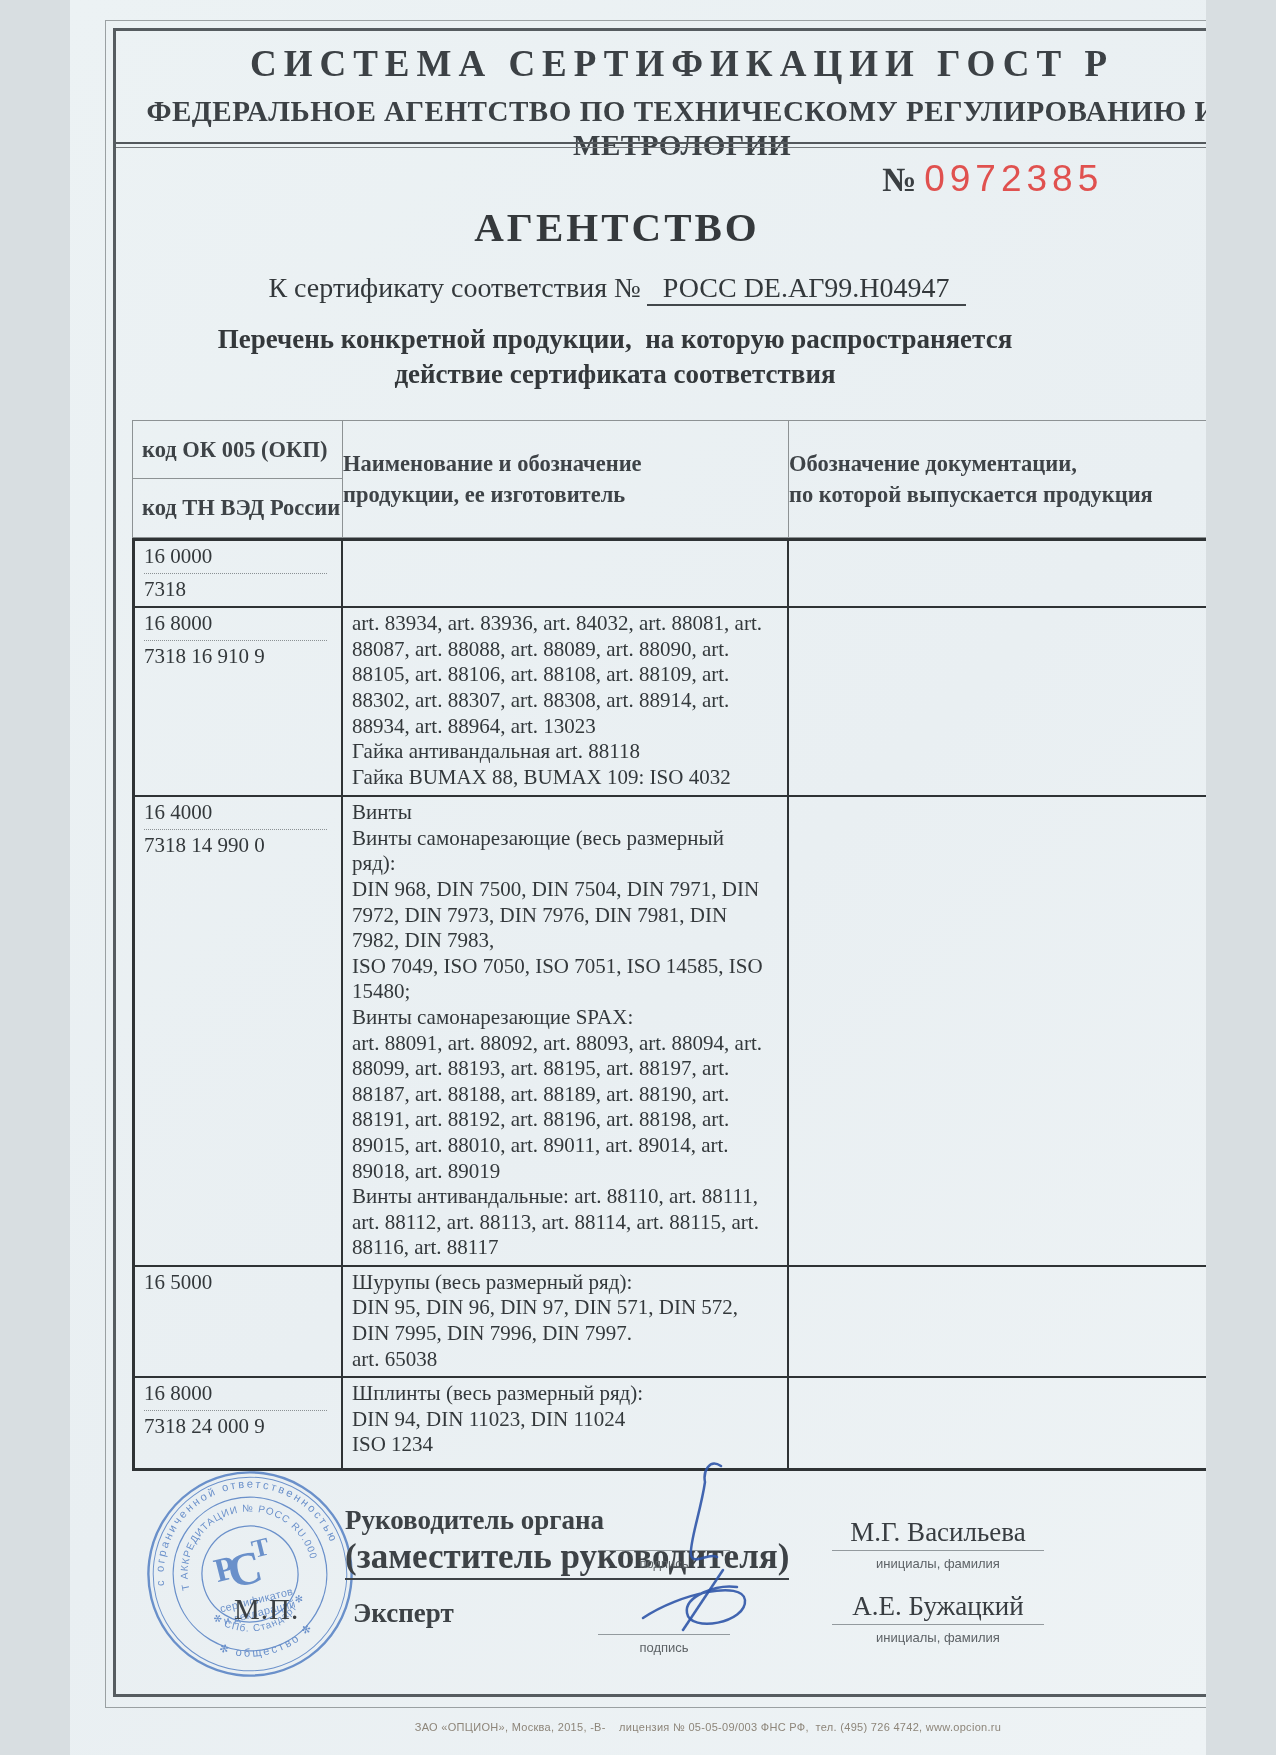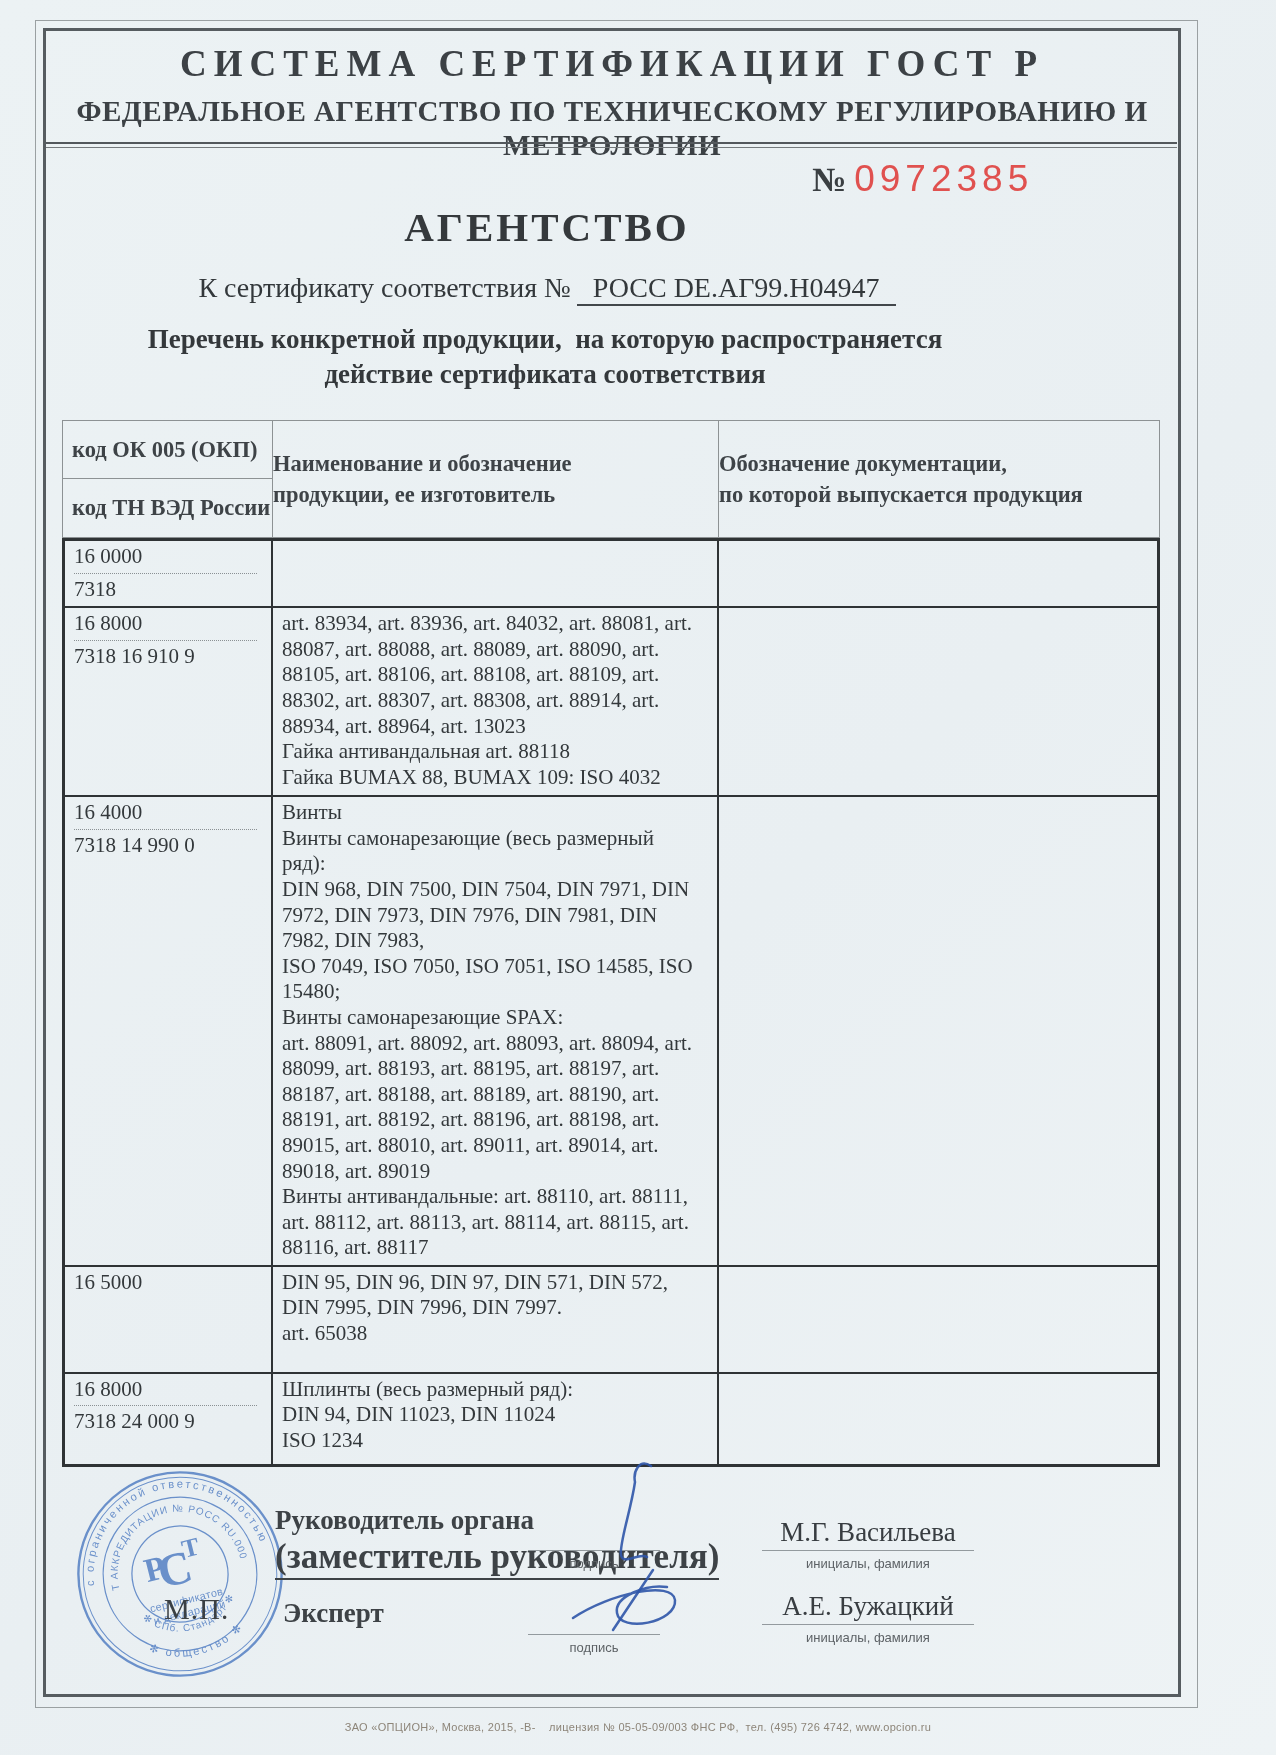--- a/index.html
+++ b/index.html
@@ -1,17 +1,17 @@
 <!DOCTYPE html>
 <html style="--paper: #ecf2f4; --text: #33383b; --table-line: #2f3335; --number-red: #e0514f; --stamp-blue: #4f7cc2; --pen-blue: #2f55a8;"><head>
 <meta charset="utf-8">
 <style>
   html,body{margin:0;padding:0;background:#d8dee1;}
   .page{
-    position:relative;width:1276px;height:1755px;margin:0 auto;
+    position:relative;width:1136px;height:1755px;margin:0 auto;
     background:linear-gradient(135deg,var(--paper,#ecf2f4) 0%,#e9eff2 55%,#eef3f5 100%);
     font-family:"Liberation Serif",serif;color:var(--text,#33383b);overflow:hidden;
   }
   .frame-outer{position:absolute;left:35px;top:20px;width:1161px;height:1686px;border:1px solid #9aa0a2;}
   .frame-inner{position:absolute;left:43px;top:28px;width:1132px;height:1663px;border:3px solid #565c60;}
 
   .sys-title{position:absolute;left:46px;top:42px;width:1132px;text-align:center;
     font-size:37px;font-weight:bold;letter-spacing:7px;color:#3c4145;}
   .agency{position:absolute;left:46px;top:94px;width:1132px;text-align:center;
     font-size:30px;font-weight:bold;letter-spacing:.5px;color:#3c4145;transform:scaleX(.97);}
@@ -189,20 +189,21 @@
           </div>
         <div class="td td3"></div>
       </div>
 
       <div class="tr r4 single-code">
         <div class="td td1">
           <div class="code">16 5000</div>
 
         </div>
         <div class="td td2">
+            <div class="tline">Шурупы (весь размерный ряд):</div>
             <div class="tline">DIN 95, DIN 96, DIN 97, DIN 571, DIN 572,</div>
             <div class="tline">DIN 7995, DIN 7996, DIN 7997.</div>
             <div class="tline">art. 65038</div>
           </div>
         <div class="td td3"></div>
       </div>
 
       <div class="tr r5">
         <div class="td td1">
           <div class="code">16 8000</div>

